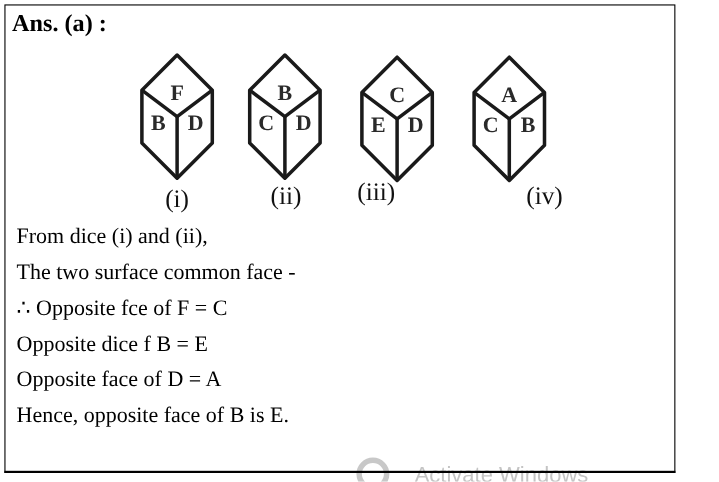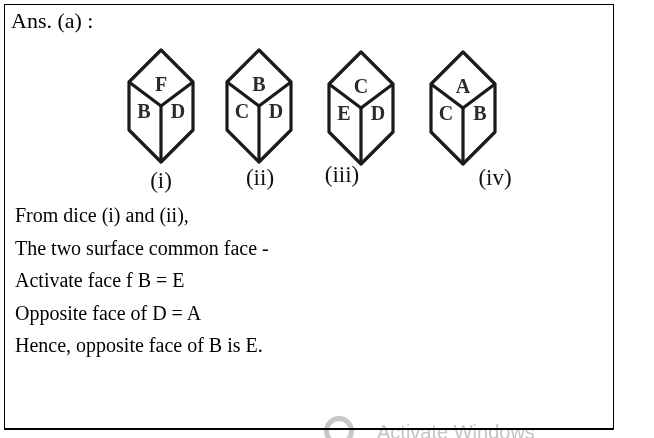--- a/index.html
+++ b/index.html
@@ -23,21 +23,21 @@
       height: 426px;
       border: 1.5px solid #000000;
       box-sizing: border-box;
       background: #ffffff;
     }
     .ans-heading {
       position: absolute;
       left: 11px;
       top: 8px;
       font-size: 22px;
-      font-weight: normal;
+      font-weight: bold;
       line-height: 26px;
       white-space: nowrap;
     }
     .dice-figure {
       position: absolute;
       left: 0;
       top: 0;
       width: 654px;
       height: 200px;
     }
@@ -148,21 +148,22 @@
   </svg>
   <div class="dice-caption" style="left: 161px; top: 168px;">(i)</div>
   <div class="dice-caption" style="left: 260px; top: 165px; font-family: Liberation Serif, serif;">(ii)</div>
   <div class="dice-caption" style="left: 342px; top: 162px;">(iii)</div>
   <div class="dice-caption" style="left: 463px; top: 165px; margin-left: 32px;">(iv)</div>
 </div>
 
 <div class="explanation">
   <span class="line">From dice (i) and (ii),</span>
   <span class="line">The two surface common face -</span>
-  <span class="line">Activate face f B = E</span>
+  <span class="line">∴  Opposite fce of F = C</span>
+  <span class="line">Opposite dice f B = E</span>
   <span class="line">Opposite face of D = A</span>
   <span class="line">Hence, opposite face of B is E.</span>
 </div>
 
 <div class="watermark">
   <div class="logo"></div>
   <div class="wm-text">Activate Windows</div>
 </div>
 <div class="bottom-line-overlay"></div>
 

